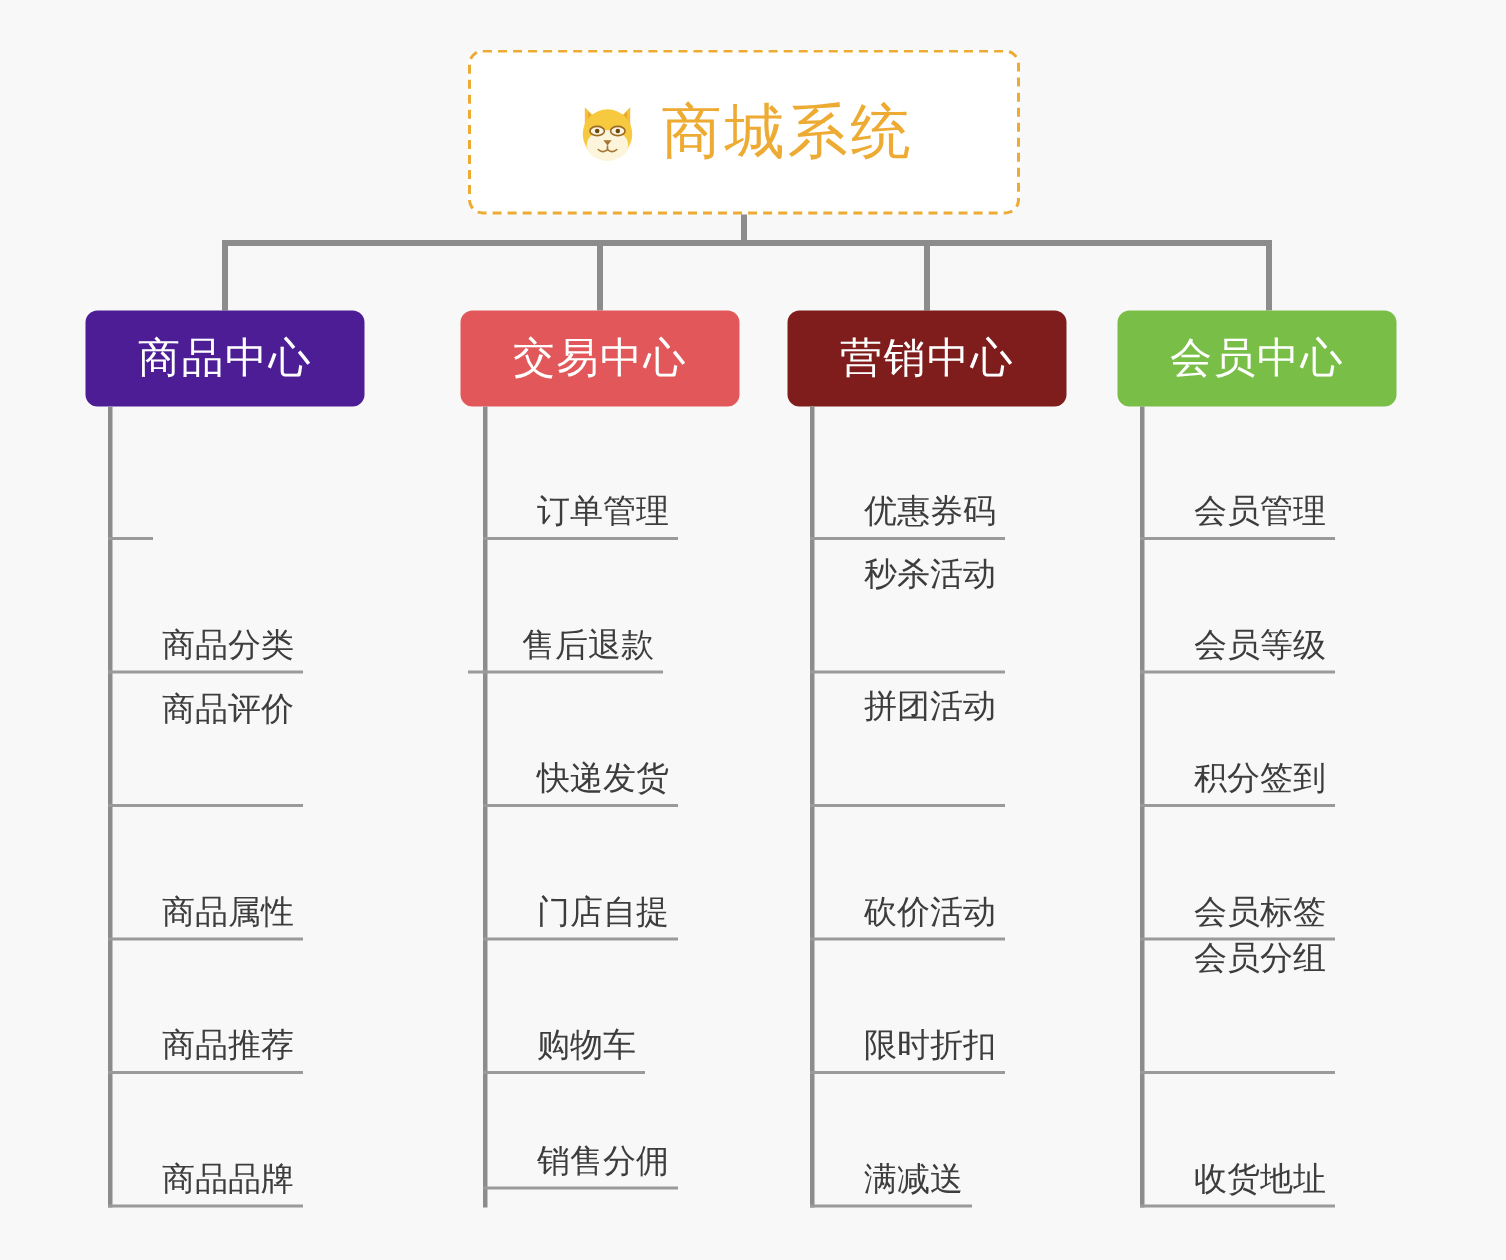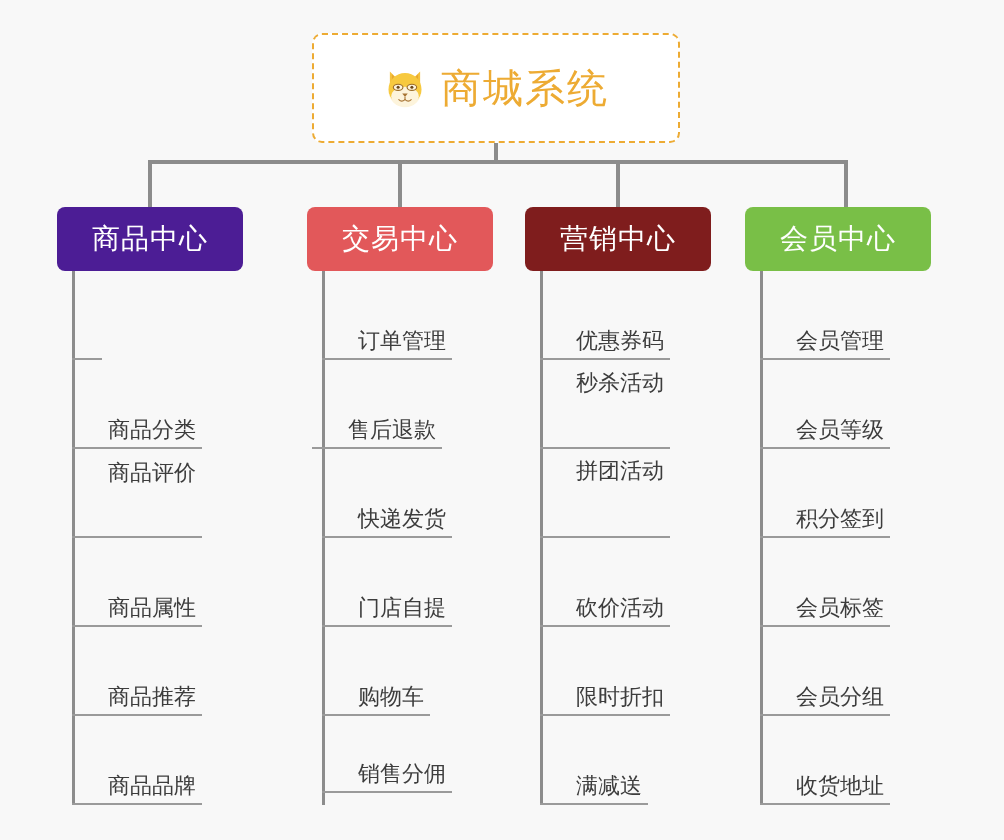--- a/index.html
+++ b/index.html
@@ -226,21 +226,21 @@
         <div class="leaf-rule"></div>
       </div>
       <div class="leaf" style="left: 760px; top: 449px;">
         <span class="leaf-label">积分签到</span>
         <div class="leaf-rule"></div>
       </div>
       <div class="leaf" style="left: 760px; top: 538px;">
         <span class="leaf-label">会员标签</span>
         <div class="leaf-rule"></div>
       </div>
-      <div class="leaf" style="left: 760px; top: 627px;">
+      <div class="leaf" style="left: 760px; top: 627px; justify-content: space-between;">
         <span class="leaf-label">会员分组</span>
         <div class="leaf-rule"></div>
       </div>
       <div class="leaf" style="left: 760px; top: 716px;">
         <span class="leaf-label">收货地址</span>
         <div class="leaf-rule"></div>
       </div>
     </div>
 
 </div>

